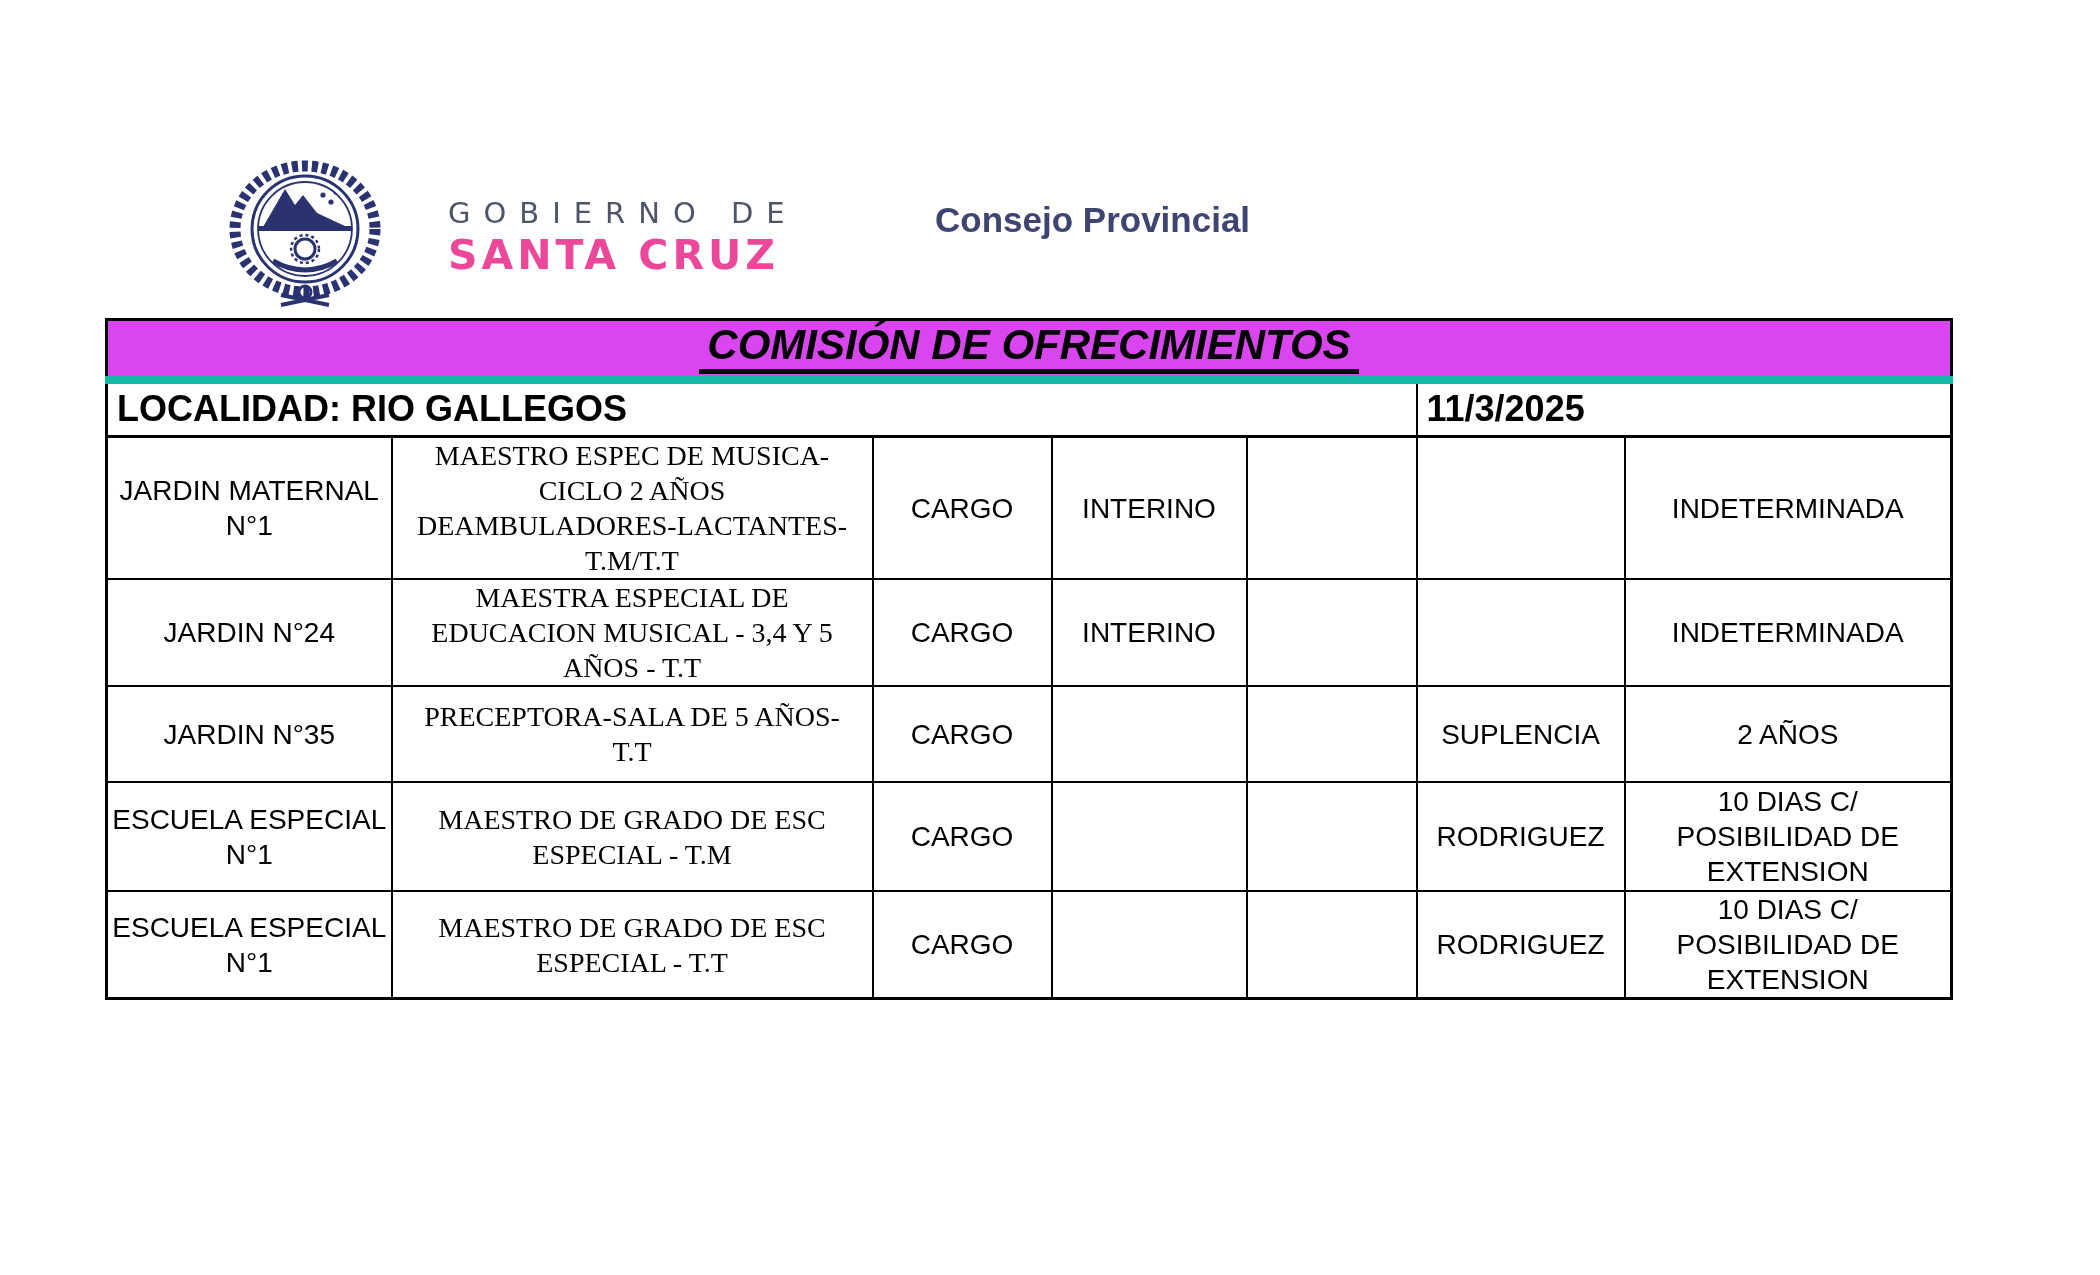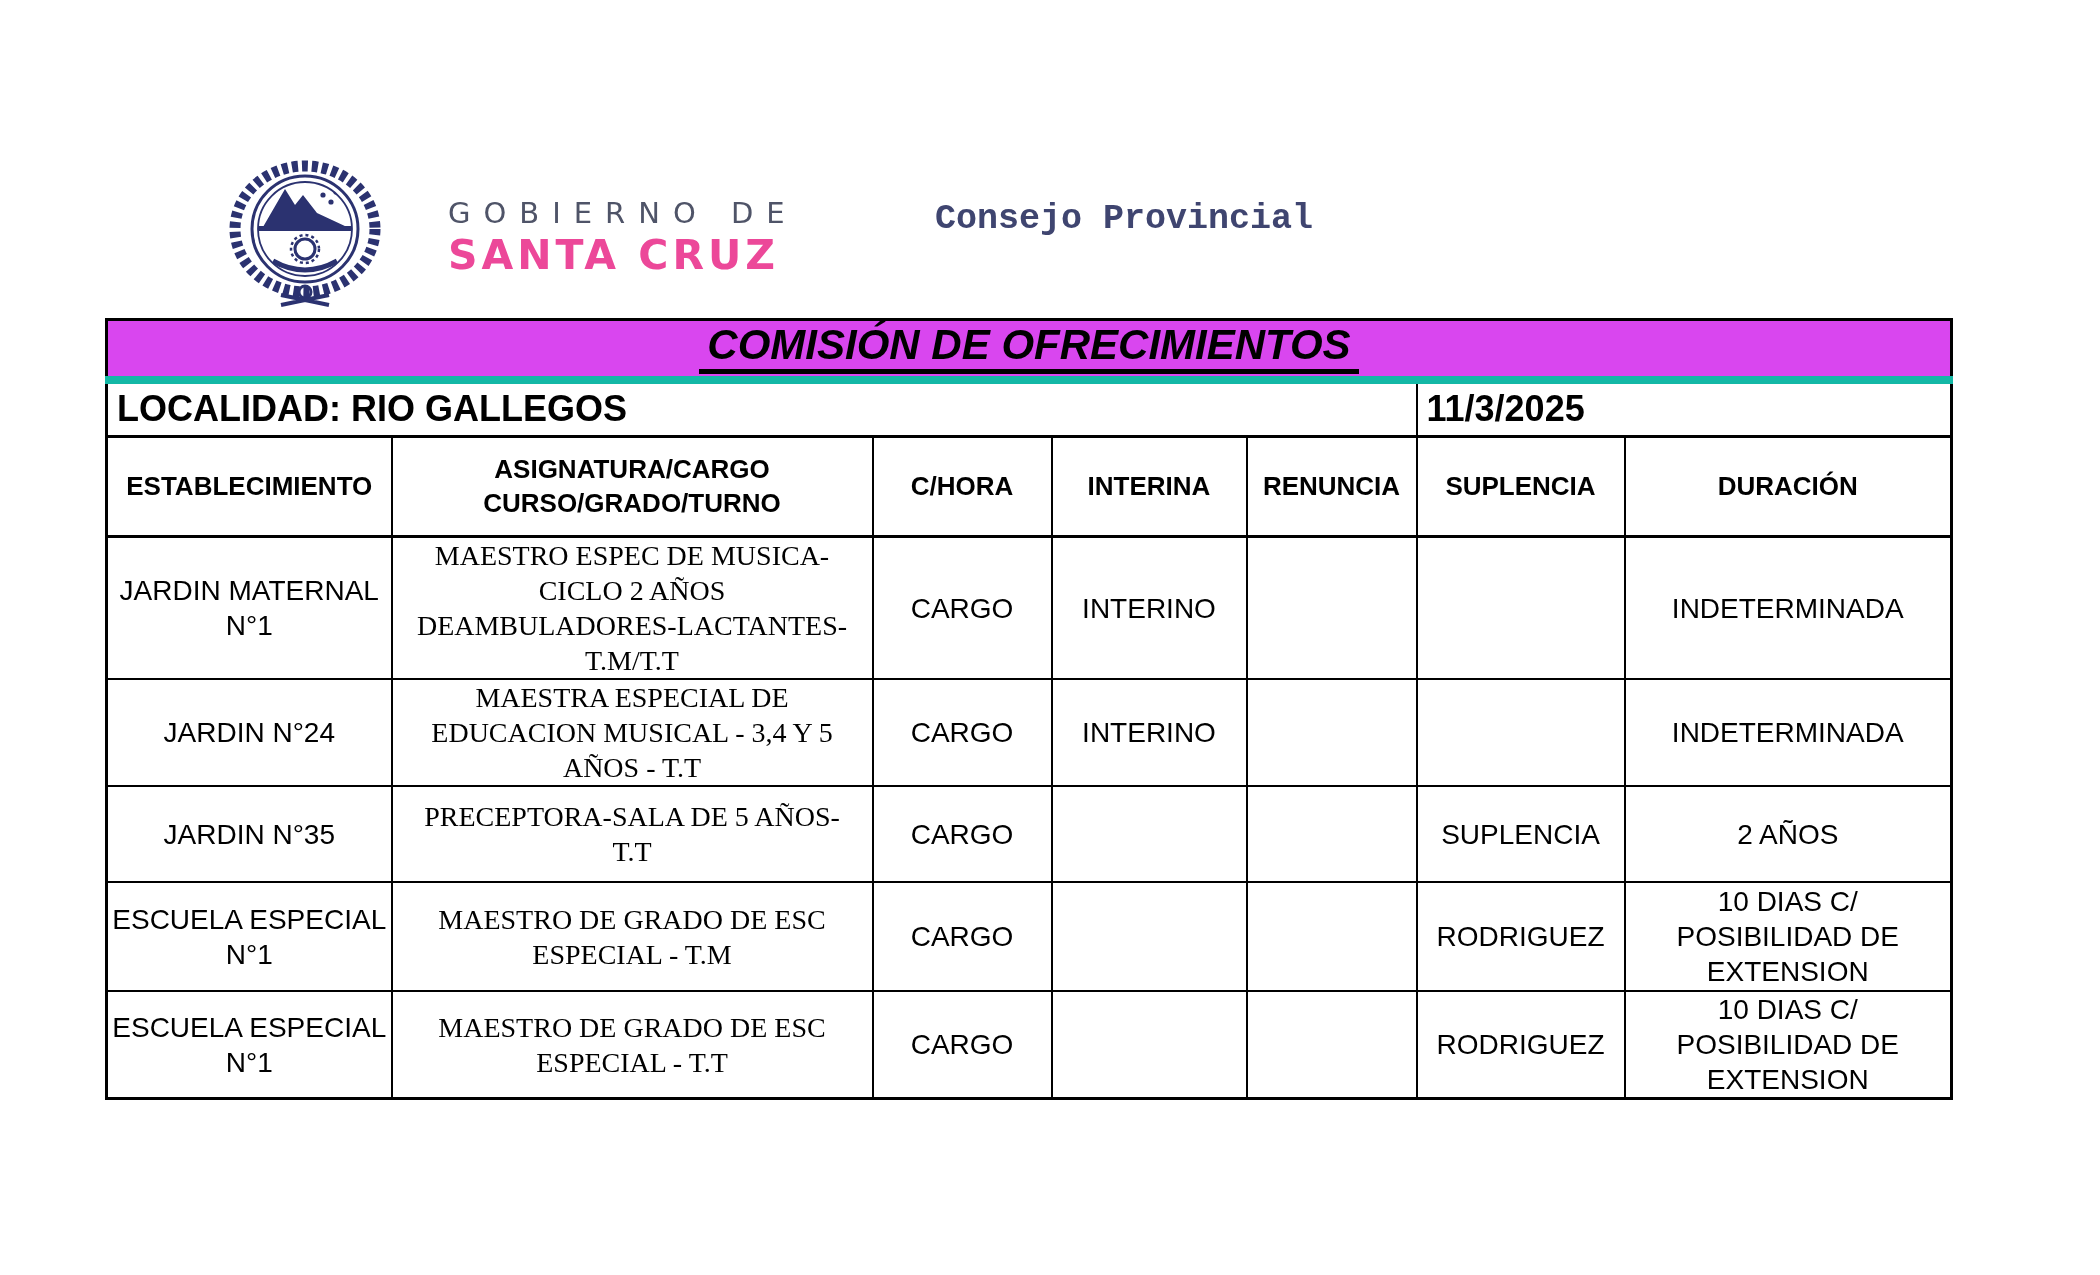--- a/index.html
+++ b/index.html
@@ -39,21 +39,21 @@
     margin-top:1px;
     font-family:"DejaVu Sans", sans-serif;
   }
   .consejo-block{
     position:absolute;
     left:935px; top:201px;
     font-size:35px;
     font-weight:600;
     line-height:1.06;
     color:#3F4570;
-    font-family:Liberation Mono, monospace;
+    font-family:Liberation Sans, sans-serif;
     white-space:nowrap;
   }
 
   
   table.offers{
     position:absolute;
     left:105px; top:318px;
     width:1845px;
     border-collapse:collapse;
     table-layout:fixed;
@@ -173,29 +173,20 @@
       <td colspan="7">
         <span class="title-text">COMISIÓN DE OFRECIMIENTOS</span>
       </td>
     </tr>
 
     <tr class="loc-row">
       <td colspan="5">LOCALIDAD: RIO GALLEGOS</td>
       <td colspan="2">11/3/2025</td>
     </tr>
 
-    <tr class="head-row">
-      <th>ESTABLECIMIENTO</th>
-      <th>ASIGNATURA/CARGO CURSO/GRADO/TURNO</th>
-      <th>C/HORA</th>
-      <th>INTERINA</th>
-      <th>RENUNCIA</th>
-      <th>SUPLENCIA</th>
-      <th>DURACIÓN</th>
-    </tr>
 
     <tr class="data-row r1">
       <td>JARDIN MATERNAL N°1</td>
       <td class="c-asig">MAESTRO ESPEC DE MUSICA-CICLO 2 AÑOS DEAMBULADORES-LACTANTES-T.M/T.T</td>
       <td>CARGO</td>
       <td>INTERINO</td>
       <td></td>
       <td></td>
       <td class="c-dur">INDETERMINADA</td>
     </tr>

